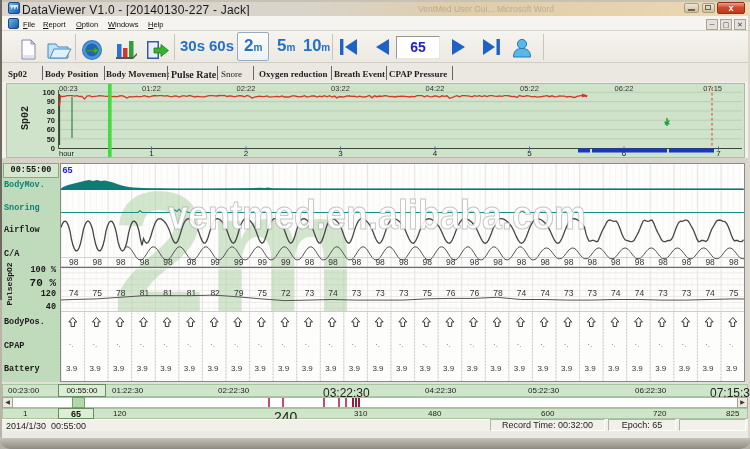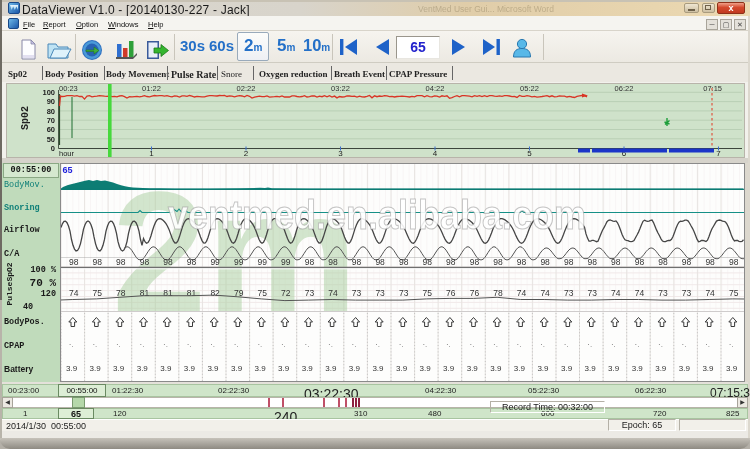--- a/index.html
+++ b/index.html
@@ -148,32 +148,32 @@
         <rect x="548" y="64.5" width="12" height="4"></rect>
         <rect x="562" y="64.5" width="75" height="4"></rect>
         <rect x="639" y="64.5" width="45" height="4"></rect>
       </g>
       <path d="M637 34 L637 42 M634.5 38 L639.5 40 M639.5 36.5 L635 40.5" stroke="#1d9e3a" stroke-width="1.4" fill="none"></path>
     </svg>
   </div>
 <div class="a" style="left:2px;top:158px;width:746px;height:5px;background:#d6d3cb"></div>
 <div class="a" style="left:2px;top:163px;width:58px;height:219px;background:#c0dbbb"></div>
 <div class="a" style="left:3px;top:163px;width:56px;height:15px;background:#d5e8cf;border:1px solid #8aa884;font-family:'Liberation Mono',monospace;font-weight:bold;font-size:8.5px;color:#111;text-align:center;line-height:13px">00:55:00</div>
-<div class="a" style="left:4px;top:180px;font-family:'Liberation Mono',monospace;font-weight:normal;font-size:8.5px;color:#0f8078;white-space:nowrap">BodyMov.</div>
+<div class="a" style="left:4px;top:180px;font-family:'Liberation Mono',monospace;font-weight:bold;font-size:8.5px;color:#0f8078;white-space:nowrap">BodyMov.</div>
 <div class="a" style="left:4px;top:203px;font-family:'Liberation Mono',monospace;font-weight:bold;font-size:8.5px;color:#0f8078;white-space:nowrap">Snoring</div>
 <div class="a" style="left:4px;top:225px;font-family:'Liberation Mono',monospace;font-weight:bold;font-size:8.5px;color:#1a1a1a;white-space:nowrap">Airflow</div>
 <div class="a" style="left:4px;top:249px;font-family:'Liberation Mono',monospace;font-weight:bold;font-size:8.5px;color:#1a1a1a;white-space:nowrap">C/A</div>
 <div class="a" style="left:4px;top:317px;font-family:'Liberation Mono',monospace;font-weight:bold;font-size:8.5px;color:#1a1a1a;white-space:nowrap">BodyPos.</div>
 <div class="a" style="left:4px;top:341px;font-family:'Liberation Mono',monospace;font-weight:bold;font-size:8.5px;color:#1a1a1a;white-space:nowrap">CPAP</div>
-<div class="a" style="left:4px;top:364px;font-family:Liberation Sans, sans-serif;font-weight:bold;font-size:8.5px;color:#1a1a1a;white-space:nowrap">Battery</div>
+<div class="a" style="left:4px;top:364px;font-family:Liberation Mono, monospace;font-weight:bold;font-size:8.5px;color:#1a1a1a;white-space:nowrap">Battery</div>
 <div class="a" style="left:-14px;top:278px;width:50px;height:12px;transform:rotate(-90deg);font-family:'Liberation Mono',monospace;font-weight:bold;font-size:8px;color:#1a1a1a;text-align:center">PulseSpO2</div>
 <div class="a" style="left:0;top:265px;width:56px;text-align:right;font-family:'Liberation Mono',monospace;font-weight:bold;font-size:8.5px;color:#1a1a1a">100 %</div>
 <div class="a" style="left:0;top:277px;width:56px;text-align:right;font-family:'Liberation Mono',monospace;font-weight:bold;font-size:11px;color:#1a1a1a">70 %</div>
 <div class="a" style="left:0;top:289px;width:56px;text-align:right;font-family:'Liberation Mono',monospace;font-weight:bold;font-size:8.5px;color:#1a1a1a">120</div>
-<div class="a" style="left:0;top:302px;width:56px;text-align:center;font-family:'Liberation Mono',monospace;font-weight:bold;font-size:8.5px;color:#1a1a1a">40</div>
+<div class="a" style="left:0;top:302px;width:56px;text-align:right;font-family:'Liberation Mono',monospace;font-weight:bold;font-size:8.5px;color:#1a1a1a">40</div>
 <div class="a" style="left:60px;top:163px;width:685px;height:219px;background:#fdfdfc;overflow:hidden">
     <svg width="685" height="219" viewBox="0 0 685 219" style="position:absolute;left:0;top:0">
       <path d="M1 0V148 M6.9 0V148 M12.8 0V148 M18.7 0V148 M24.6 0V148 M30.5 0V148 M36.4 0V148 M42.3 0V148 M48.2 0V148 M54.1 0V148 M60 0V148 M65.9 0V148 M71.8 0V148 M77.7 0V148 M83.6 0V148 M89.5 0V148 M95.4 0V148 M101.3 0V148 M107.2 0V148 M113.1 0V148 M119 0V148 M124.9 0V148 M130.8 0V148 M136.7 0V148 M142.6 0V148 M148.5 0V148 M154.4 0V148 M160.3 0V148 M166.2 0V148 M172.1 0V148 M178 0V148 M183.9 0V148 M189.8 0V148 M195.7 0V148 M201.6 0V148 M207.5 0V148 M213.4 0V148 M219.3 0V148 M225.2 0V148 M231.1 0V148 M237 0V148 M242.9 0V148 M248.8 0V148 M254.7 0V148 M260.6 0V148 M266.5 0V148 M272.4 0V148 M278.3 0V148 M284.2 0V148 M290.1 0V148 M296 0V148 M301.9 0V148 M307.8 0V148 M313.7 0V148 M319.6 0V148 M325.5 0V148 M331.4 0V148 M337.3 0V148 M343.2 0V148 M349.1 0V148 M355 0V148 M360.9 0V148 M366.8 0V148 M372.7 0V148 M378.6 0V148 M384.5 0V148 M390.4 0V148 M396.3 0V148 M402.2 0V148 M408.1 0V148 M414 0V148 M419.9 0V148 M425.8 0V148 M431.7 0V148 M437.6 0V148 M443.5 0V148 M449.4 0V148 M455.3 0V148 M461.2 0V148 M467.1 0V148 M473 0V148 M478.9 0V148 M484.8 0V148 M490.7 0V148 M496.6 0V148 M502.5 0V148 M508.4 0V148 M514.3 0V148 M520.2 0V148 M526.1 0V148 M532 0V148 M537.9 0V148 M543.8 0V148 M549.7 0V148 M555.6 0V148 M561.5 0V148 M567.4 0V148 M573.3 0V148 M579.2 0V148 M585.1 0V148 M591 0V148 M596.9 0V148 M602.8 0V148 M608.7 0V148 M614.6 0V148 M620.5 0V148 M626.4 0V148 M632.3 0V148 M638.2 0V148 M644.1 0V148 M650 0V148 M655.9 0V148 M661.8 0V148 M667.7 0V148 M673.6 0V148 M679.5 0V148" stroke="#f8f5f5" stroke-width="1" fill="none"></path>
       <path d="M1 104H684 M1 109.9H684 M1 115.8H684 M1 121.7H684 M1 127.6H684 M1 133.5H684 M1 139.4H684 M1 145.3H684" stroke="#f1e9e9" stroke-width="1" fill="none"></path>
       <path d="M1 0V219 M24.6 0V219 M48.1 0V219 M71.7 0V219 M95.3 0V219 M118.8 0V219 M142.4 0V219 M166 0V219 M189.6 0V219 M213.1 0V219 M236.7 0V219 M260.3 0V219 M283.8 0V219 M307.4 0V219 M331 0V219 M354.6 0V219 M378.1 0V219 M401.7 0V219 M425.3 0V219 M448.8 0V219 M472.4 0V219 M496 0V219 M519.5 0V219 M543.1 0V219 M566.7 0V219 M590.2 0V219 M613.8 0V219 M637.4 0V219 M661 0V219 M684.5 0V219" stroke="#e7e4e1" stroke-width="1" fill="none"></path>
       <path d="M1 150V218 M24.6 150V218 M48.1 150V218 M71.7 150V218 M95.3 150V218 M118.8 150V218 M142.4 150V218 M166 150V218 M189.6 150V218 M213.1 150V218 M236.7 150V218 M260.3 150V218 M283.8 150V218 M307.4 150V218 M331 150V218 M354.6 150V218 M378.1 150V218 M401.7 150V218 M425.3 150V218 M448.8 150V218 M472.4 150V218 M496 150V218 M519.5 150V218 M543.1 150V218 M566.7 150V218 M590.2 150V218 M613.8 150V218 M637.4 150V218 M661 150V218 M684.5 150V218" stroke="#b9b9b9" stroke-width="0.8" fill="none" stroke-dasharray="1,2.2"></path>
       <text x="52" y="148" font-family="Liberation Sans, sans-serif" font-weight="bold" font-size="170" fill="rgba(167,205,158,0.5)">2m</text>
       <path d="M1 27 L1 25.5 L3 24 L8 22 L14 20.5 L20 19 L25 17.8 L29 17 L33 17.9 L37 17 L41 18 L45 17.4 L49 18.4 L53 19.6 L57 21 L61 22.2 L65 23.2 L69 23.9 L73 24.4 L78 24.8 L83 25.1 L90 25.3 L100 25.2 L115 25.4 L150 25.4 L180 25.3 L200 24.8 L205 25 L208 24.6 L212 25.3 L250 25.4 L300 25.5 L400 25.5 L500 25.6 L683 25.6 L684 27 Z" fill="#0d7d74"></path>
       <path d="M1 26.2H684" stroke="#0d7d74" stroke-width="1.1" fill="none"></path>
       <path d="M1 49.5 L78 49.5 L80 47.5 L82 49.5 L112 49.5 L114 46.5 L117 48.5 L119 46 L122 49.5 L126 48 L128 49.5 L460 49.5 L462 48 L464 49.5 L684 49.5" stroke="#169087" stroke-width="1.1" fill="none"></path>
@@ -342,21 +342,21 @@
       </g>
       <text x="2.5" y="10" font-family="Liberation Sans, sans-serif" font-size="9" font-weight="bold" fill="#2222dd">65</text>
       <rect x="0.5" y="0.5" width="684" height="218" fill="none" stroke="#8a8a8a" stroke-width="1"></rect>
     </svg>
   </div>
 <div class="a" style="left:2px;top:382px;width:746px;height:2px;background:#e4e1da"></div>
 <div class="a" style="left:2px;top:384px;width:746px;height:13px;background:#cfe5c9;border:1px solid #a8c4a0"></div>
 <div class="a" style="left:8px;top:386px;font-size:8px;color:#222;white-space:nowrap">00:23:00</div>
 <div class="a" style="left:112px;top:386px;font-size:8px;color:#222;white-space:nowrap">01:22:30</div>
 <div class="a" style="left:218px;top:386px;font-size:8px;color:#222;white-space:nowrap">02:22:30</div>
-<div class="a" style="left:304px;top:386px;font-size:14px;color:#222;white-space:nowrap">03:22:30</div>
+<div class="a" style="left:323px;top:386px;font-size:12px;color:#222;white-space:nowrap">03:22:30</div>
 <div class="a" style="left:425px;top:386px;font-size:8px;color:#222;white-space:nowrap">04:22:30</div>
 <div class="a" style="left:528px;top:386px;font-size:8px;color:#222;white-space:nowrap">05:22:30</div>
 <div class="a" style="left:635px;top:386px;font-size:8px;color:#222;white-space:nowrap">06:22:30</div>
 <div class="a" style="left:710px;top:386px;font-size:12px;color:#222;white-space:nowrap">07:15:30</div>
 <div class="a" style="left:58px;top:384px;width:48px;height:13px;background:#ddeed6;border:1px solid #6a8a62;font-size:8px;color:#111;text-align:center;line-height:11px">00:55:00</div>
 <div class="a" style="left:2px;top:397px;width:746px;height:11px;background:#fff;border:1px solid #b8b4aa"></div>
 <div class="a" style="left:2px;top:397px;width:11px;height:11px;background:#ece9e2;border:1px solid #a8a49a;font-size:6px;color:#333;text-align:center;line-height:9px">◀</div>
 <div class="a" style="left:737px;top:397px;width:11px;height:11px;background:#ece9e2;border:1px solid #a8a49a;font-size:6px;color:#333;text-align:center;line-height:9px">▶</div>
 <div class="a" style="left:72px;top:397px;width:13px;height:11px;background:#b5d8aa;border:1px solid #7a9a70"></div>
 <div class="a" style="left:268px;top:398px;width:1.5px;height:9px;background:#c05068"></div>
@@ -372,16 +372,16 @@
 <div class="a" style="left:113px;top:409px;font-size:8px;color:#222">120</div>
 <div class="a" style="left:274px;top:409px;font-size:14px;color:#222">240</div>
 <div class="a" style="left:354px;top:409px;font-size:8px;color:#222">310</div>
 <div class="a" style="left:428px;top:409px;font-size:8px;color:#222">480</div>
 <div class="a" style="left:541px;top:409px;font-size:8px;color:#222">600</div>
 <div class="a" style="left:653px;top:409px;font-size:8px;color:#222">720</div>
 <div class="a" style="left:726px;top:409px;font-size:8px;color:#222">825</div>
 <div class="a" style="left:58px;top:408px;width:36px;height:11px;background:#ddeed6;border:1px solid #6a8a62;font-size:9px;font-weight:bold;color:#111;text-align:center;line-height:10px">65</div>
 <div class="a" style="left:2px;top:419px;width:746px;height:12px;background:#f2f0ea;border-top:1px solid #fff"></div>
 <div class="a" style="left:6px;top:421px;font-size:9px;color:#222;white-space:nowrap">2014/1/30&nbsp;&nbsp;00:55:00</div>
-<div class="a" style="left:490px;top:401px;width:115px;height:12px;border:1px solid #b4b0a6;border-bottom-color:#fff;border-right-color:#fff;font-size:9px;color:#222;text-align:center;line-height:11px">Record Time: 00:32:00</div>
+<div class="a" style="left:490px;top:419px;width:115px;height:12px;border:1px solid #b4b0a6;border-bottom-color:#fff;border-right-color:#fff;font-size:9px;color:#222;text-align:center;line-height:11px">Record Time: 00:32:00</div>
 <div class="a" style="left:608px;top:419px;width:68px;height:12px;border:1px solid #b4b0a6;border-bottom-color:#fff;border-right-color:#fff;font-size:9px;color:#222;text-align:center;line-height:11px">Epoch: 65</div>
 <div class="a" style="left:679px;top:419px;width:67px;height:12px;border:1px solid #b4b0a6;border-bottom-color:#fff;border-right-color:#fff;font-size:9px;color:#222;text-align:center;line-height:11px"></div>
 <div class="a" style="left:2px;top:431px;width:746px;height:7px;background:#eceae5"></div>
 <div class="a" style="left:0;top:438px;width:750px;height:11px;background:linear-gradient(#c6c2ba,#8e8a82);border-radius:0 0 10px 10px"></div>
 </body></html>

